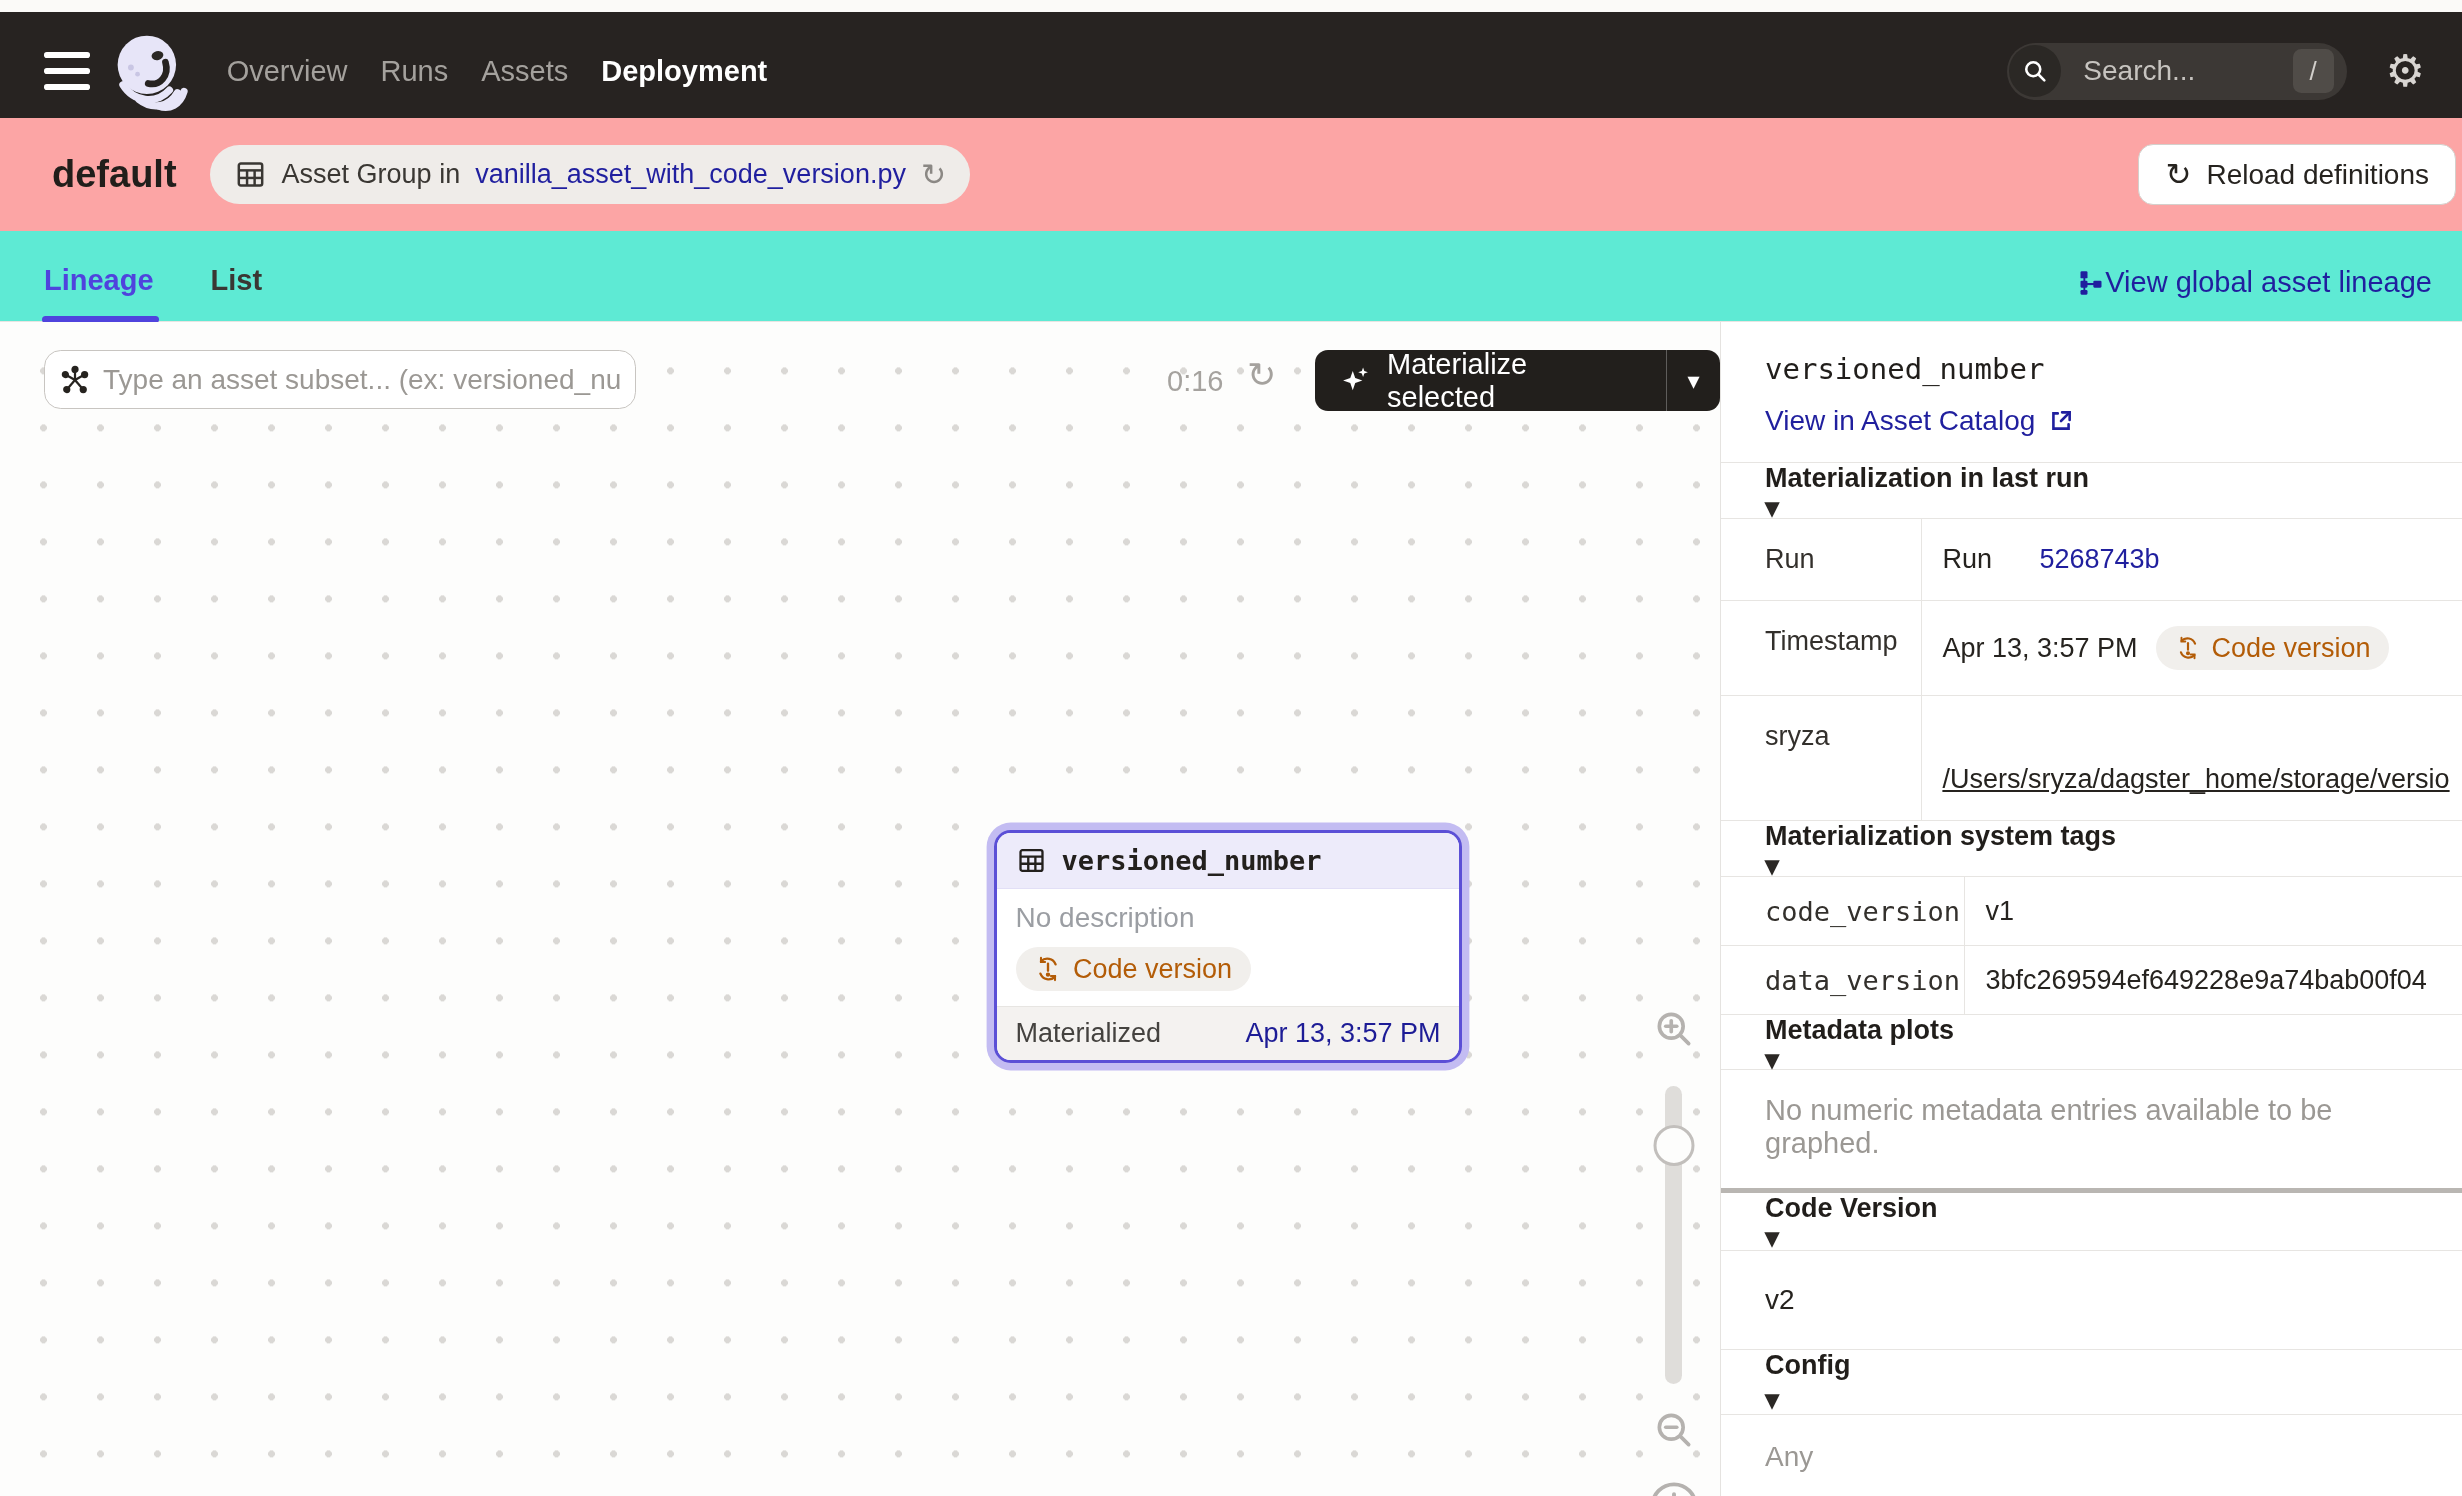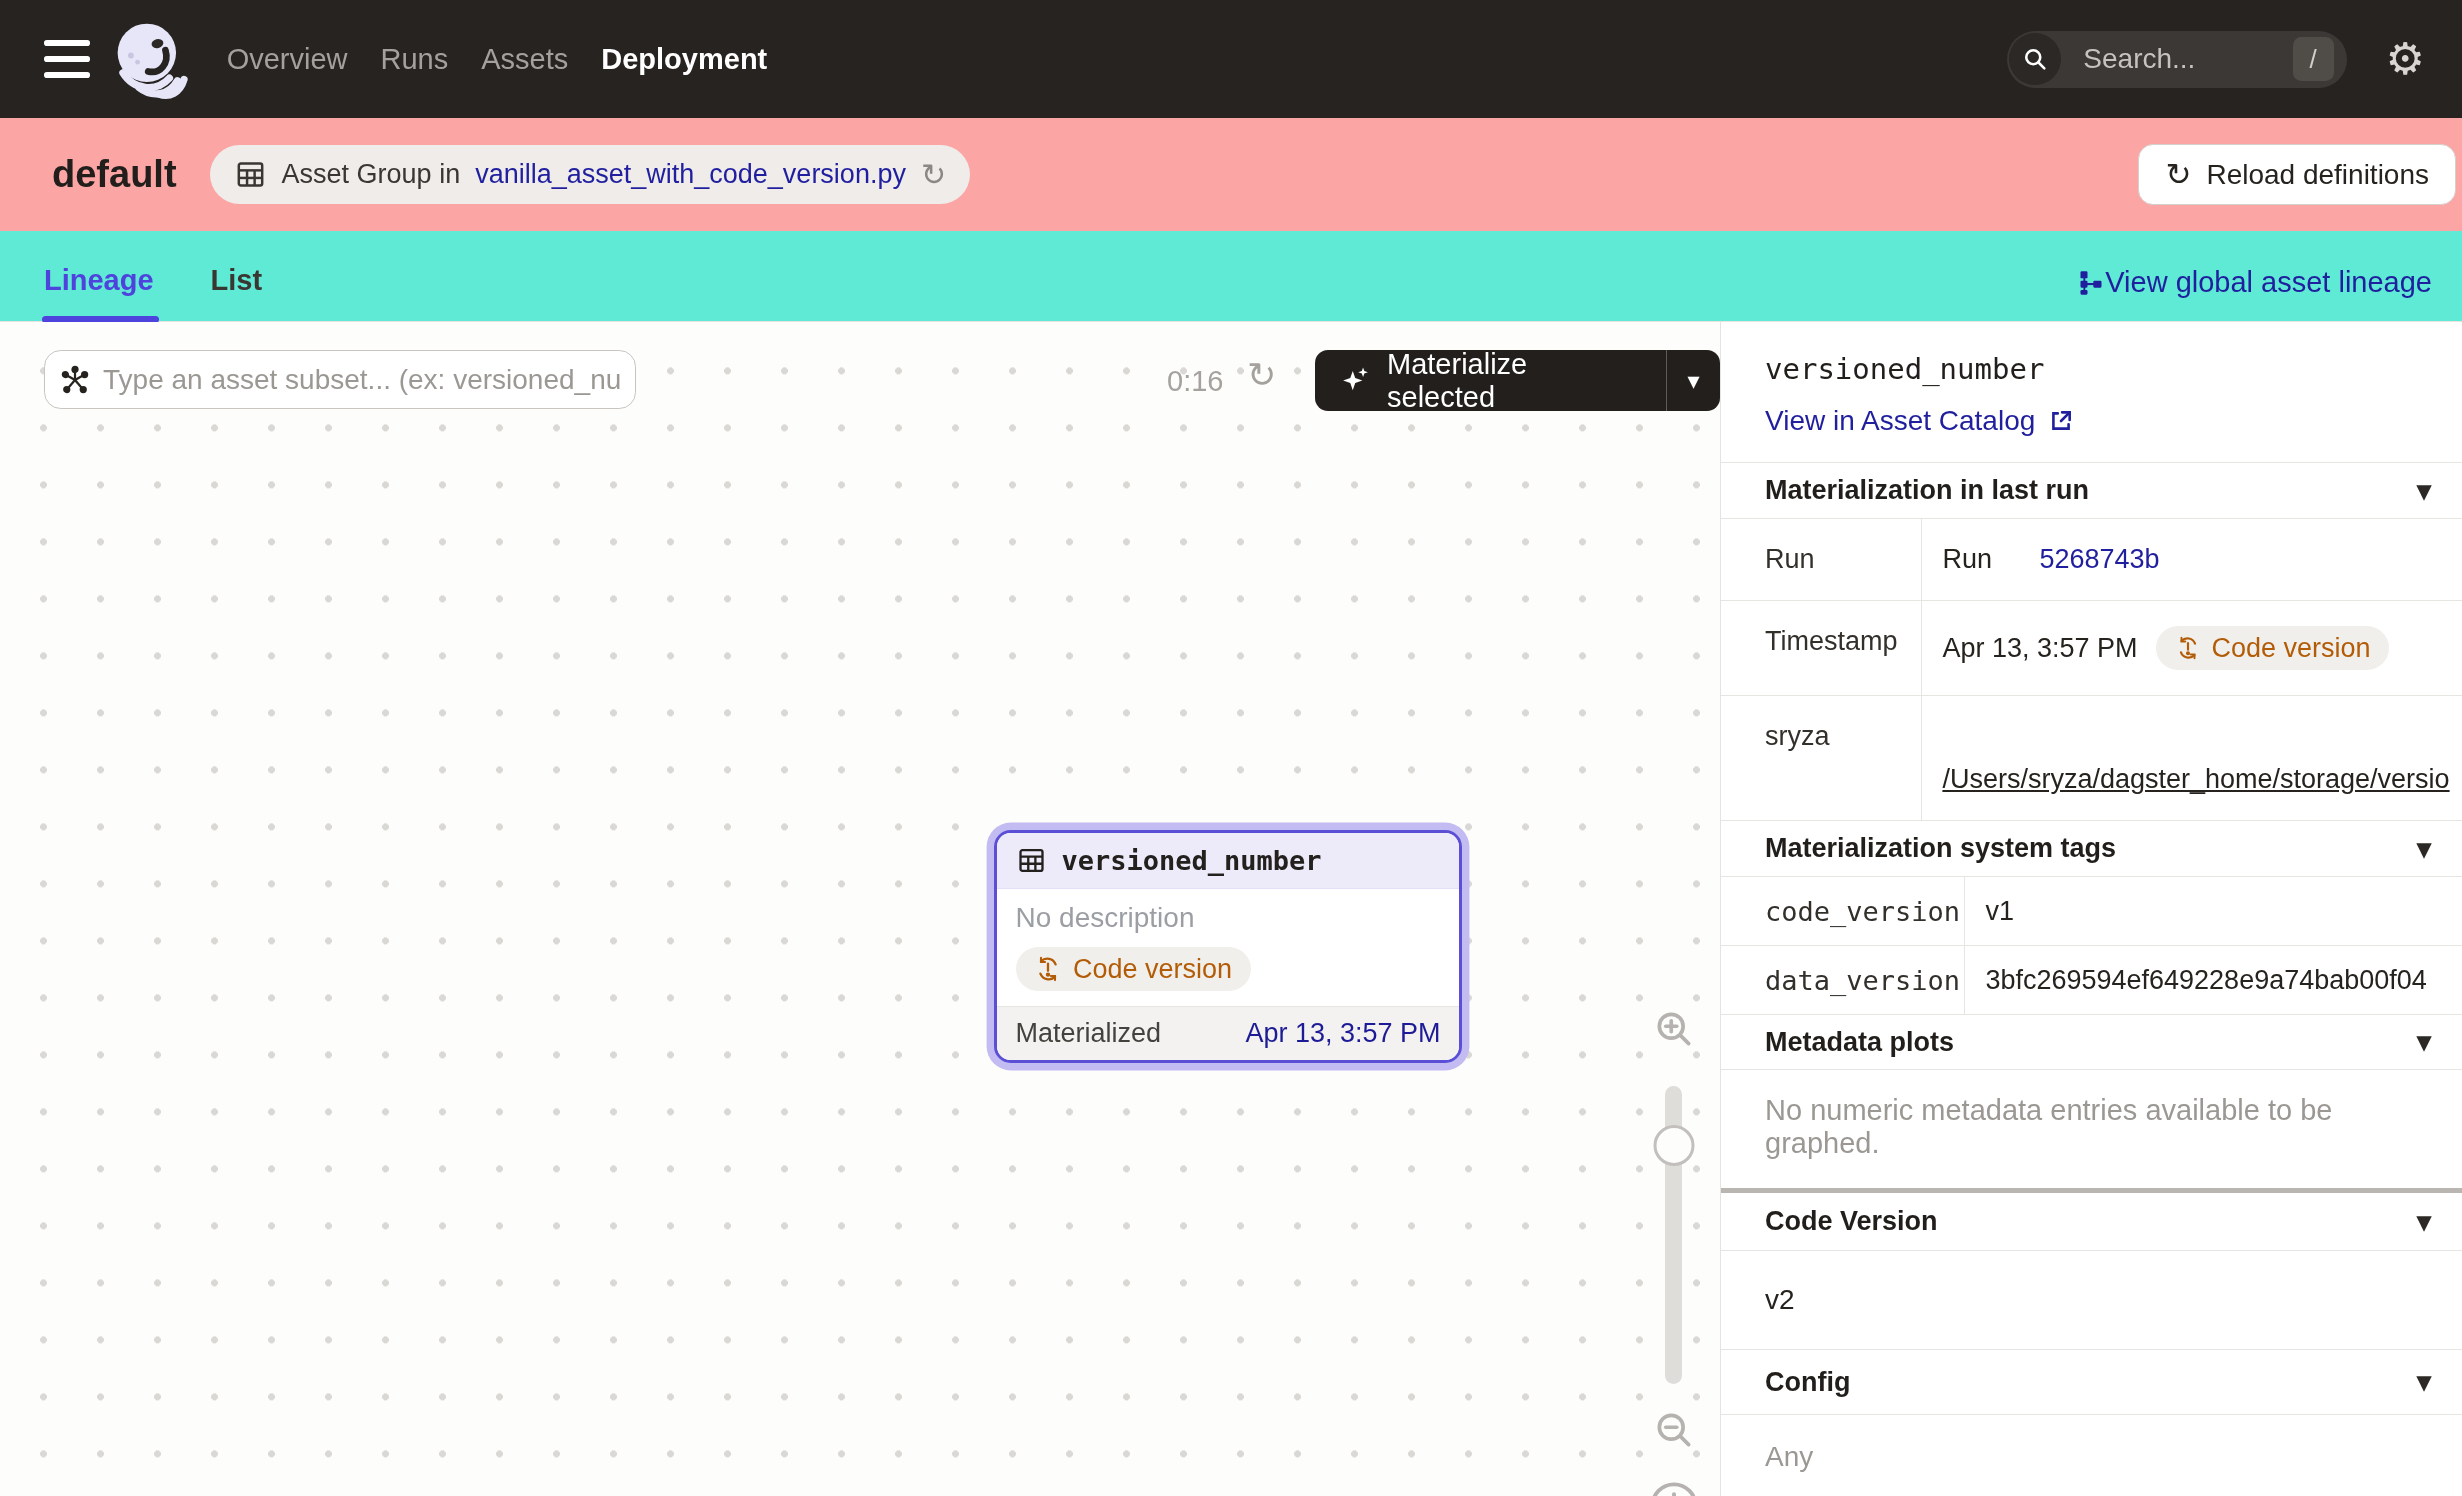--- a/index.html
+++ b/index.html
@@ -5,21 +5,21 @@
 <style>
   * { margin:0; padding:0; box-sizing:border-box; }
   html,body { background:#e9e9e9; }
   .app{
     position:relative; width:2462px; height:1497px; overflow:hidden;
     background:#FBFAF8; color:#211E1B;
     font-family:"Liberation Sans", sans-serif;
   }
   
   .navbar{
-    position:absolute; top:0; left:0; right:0; height:118px;
+    position:absolute; top:12px; left:0; right:0; height:118px;
     background:#272321; display:flex; align-items:center; padding:0 37px 0 44px;
   }
   .hamburger{ width:46px; display:flex; flex-direction:column; gap:9.3px; cursor:pointer; }
   .hamburger span{ height:6.5px; background:#FFFFFF; border-radius:2.8px; }
   .logo{ margin-left:16.7px; }
   .nav-links{ display:flex; gap:33px; margin-left:35px; }
   .nav-link{ font-size:29px; font-weight:500; color:#A4A19D; cursor:pointer; }
   .nav-link.active{ color:#FFFFFF; font-weight:700; }
   .search{
     margin-left:auto; width:340px; height:57px; border-radius:30px; background:#3C3835;
@@ -149,23 +149,23 @@
   .zc-gap-s{ margin-top:24px; } .zc-gap-m{ margin-top:28px; }
 
   
   .panel-head{ height:141px; border-bottom:1.9px solid #E7E5E2; padding:30px 0 0 44px; }
   .panel-title{ font-family:"DejaVu Sans Mono", monospace; font-size:29px; color:#211E1B; }
   .catalog-link{
     margin-top:18.5px; display:inline-flex; align-items:center; gap:13px;
     color:#201F9E; font-size:28px; cursor:pointer;
   }
   .section-header{
-    display:flex; align-items:center; justify-content:space-between;
+    display:flex; align-items:flex-start; justify-content:space-between;
     padding:0 31px 0 44px; font-size:27px; font-weight:700; color:#211E1B;
-    border-bottom:1.9px solid #E7E5E2; cursor:pointer;
+    border-bottom:1.9px solid #E7E5E2; cursor:pointer;flex-direction:column;
   }
   .sh-a{height:56px}.sh-b{height:56px}.sh-c{height:55px}.sh-d{height:58px}.sh-e{height:65px}.sh-f{height:73px}
   .caret{ font-size:28px; color:#2B2825; line-height:1; }
   .detail-row{ display:flex; border-bottom:1.9px solid #E7E5E2; }
   .detail-label{
     width:201px; flex-shrink:0; padding:25px 0 25px 44px; border-right:1.9px solid #E7E5E2;
     font-size:27px; color:#33302C;
   }
   .detail-row.sys .detail-label{ width:244px; font-family:"DejaVu Sans Mono", monospace; padding-top:18.5px; padding-bottom:18.5px; }
   .detail-value{

